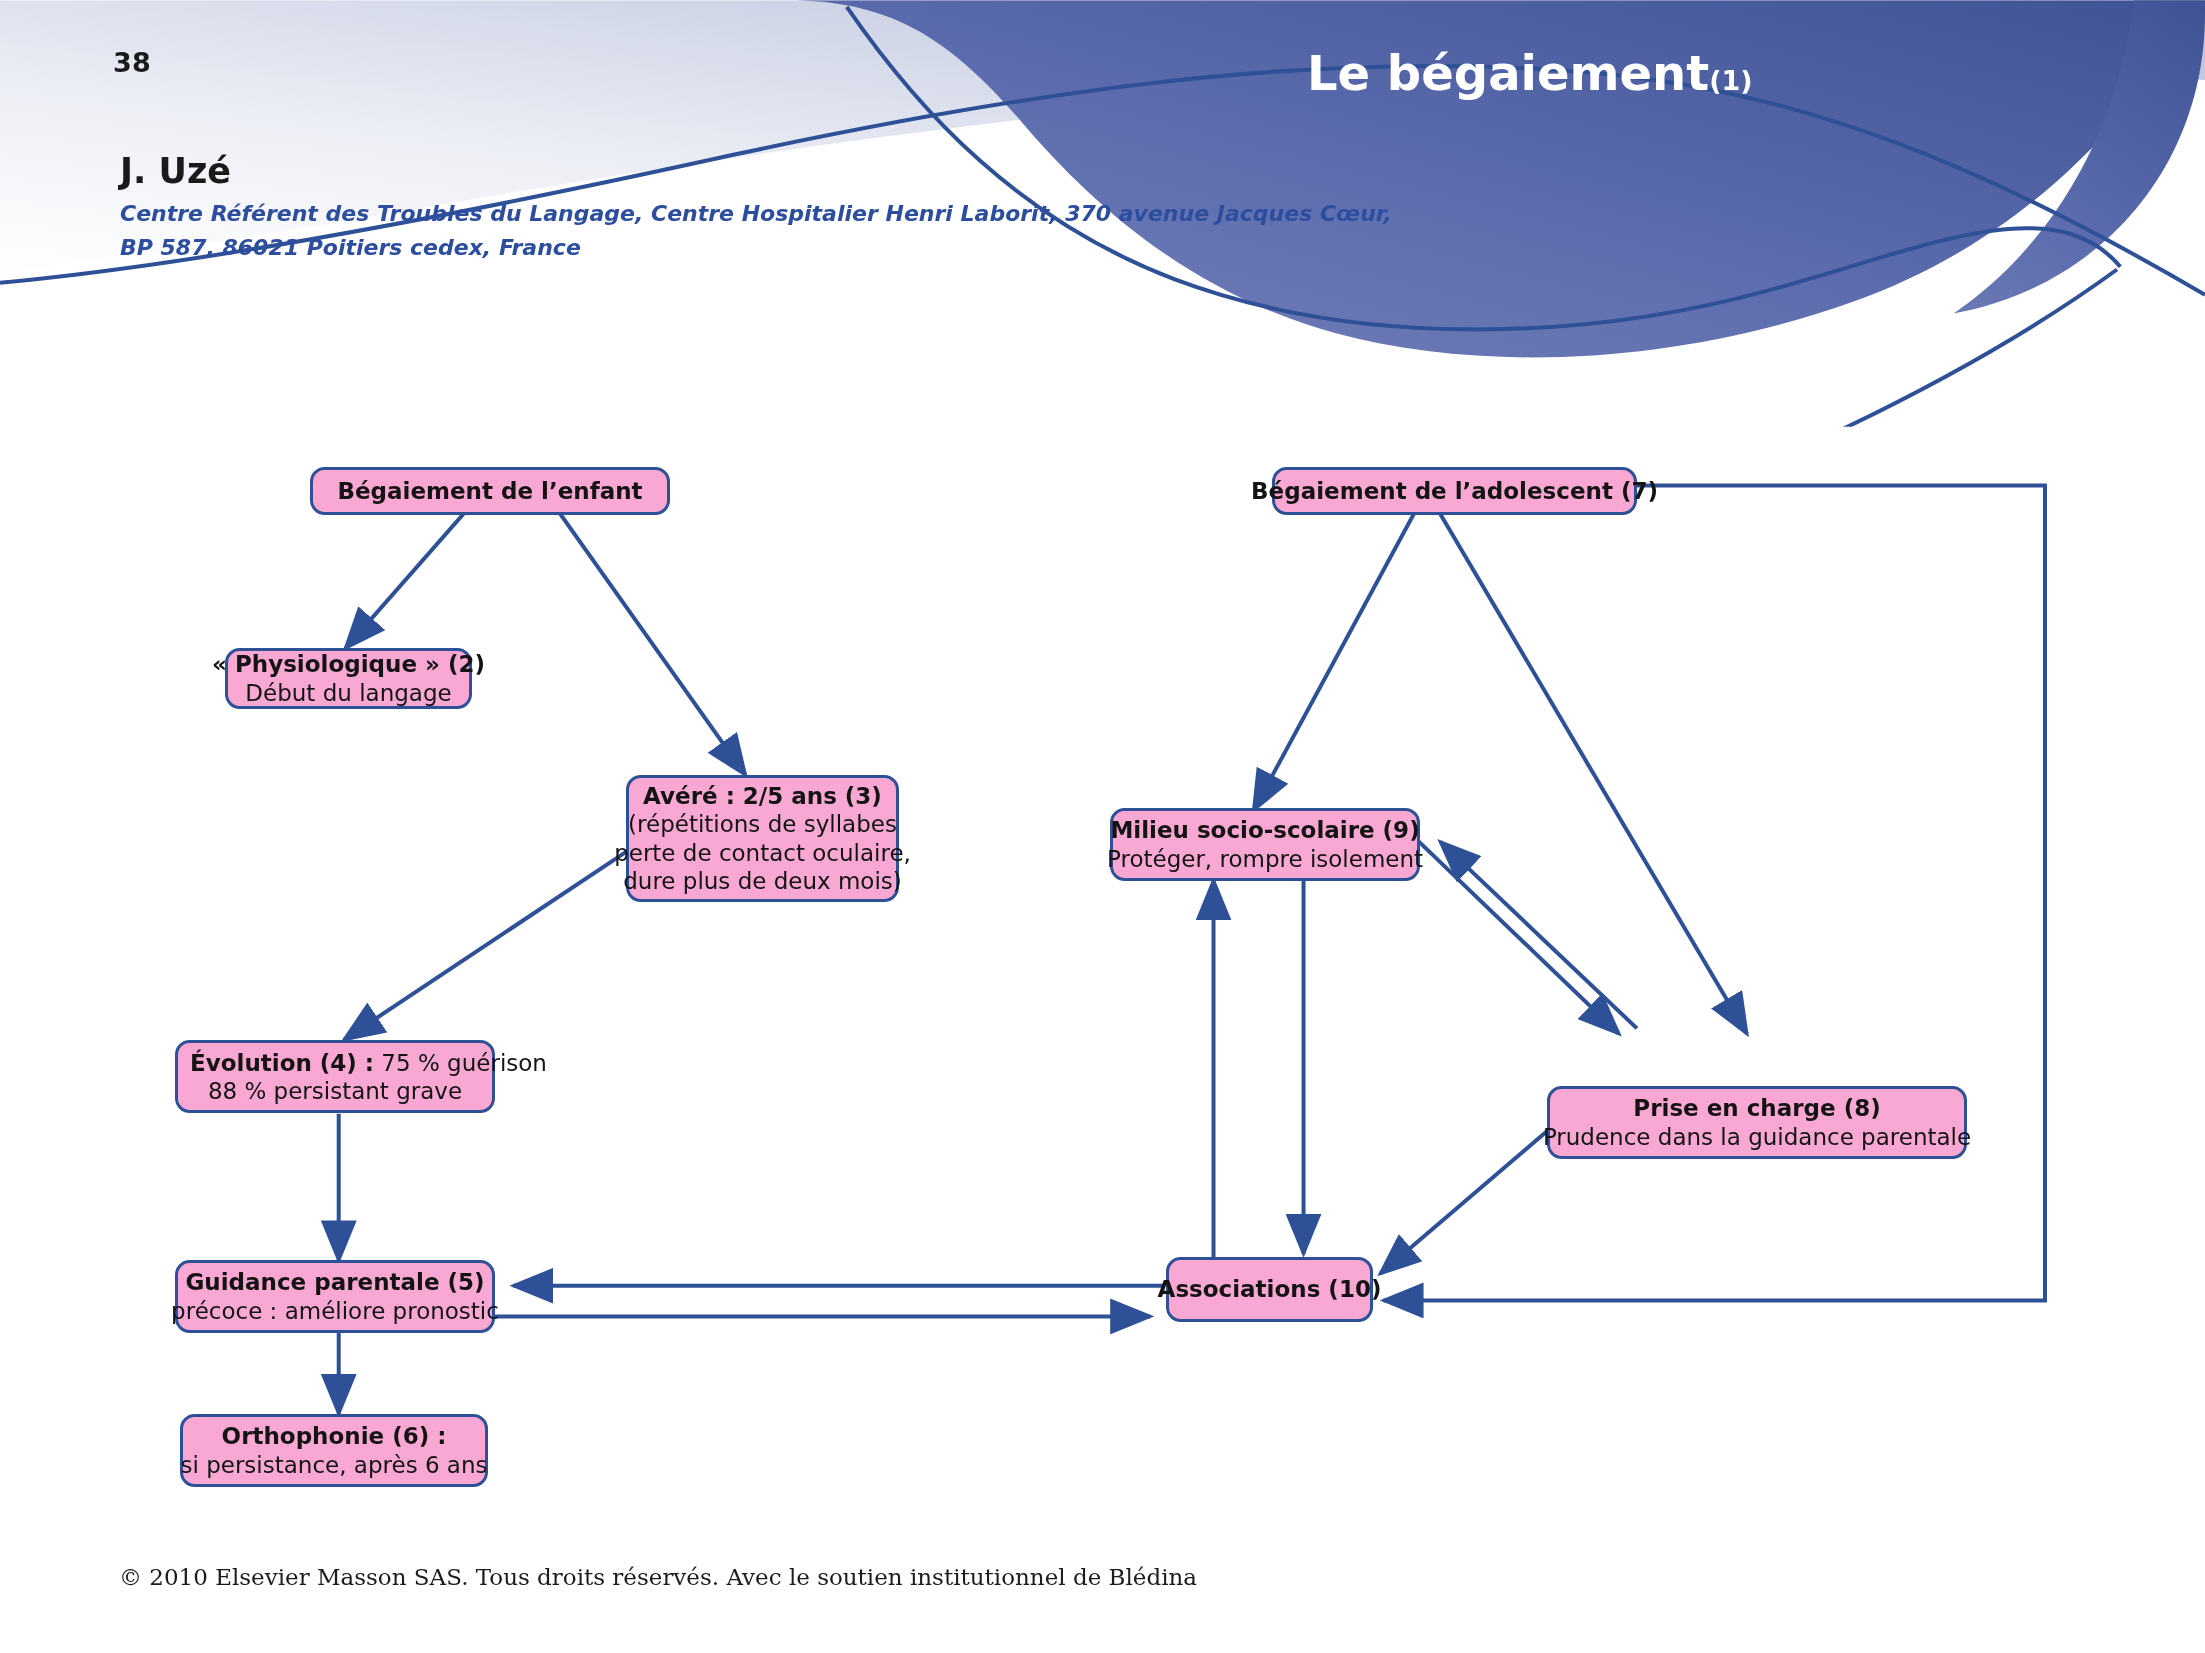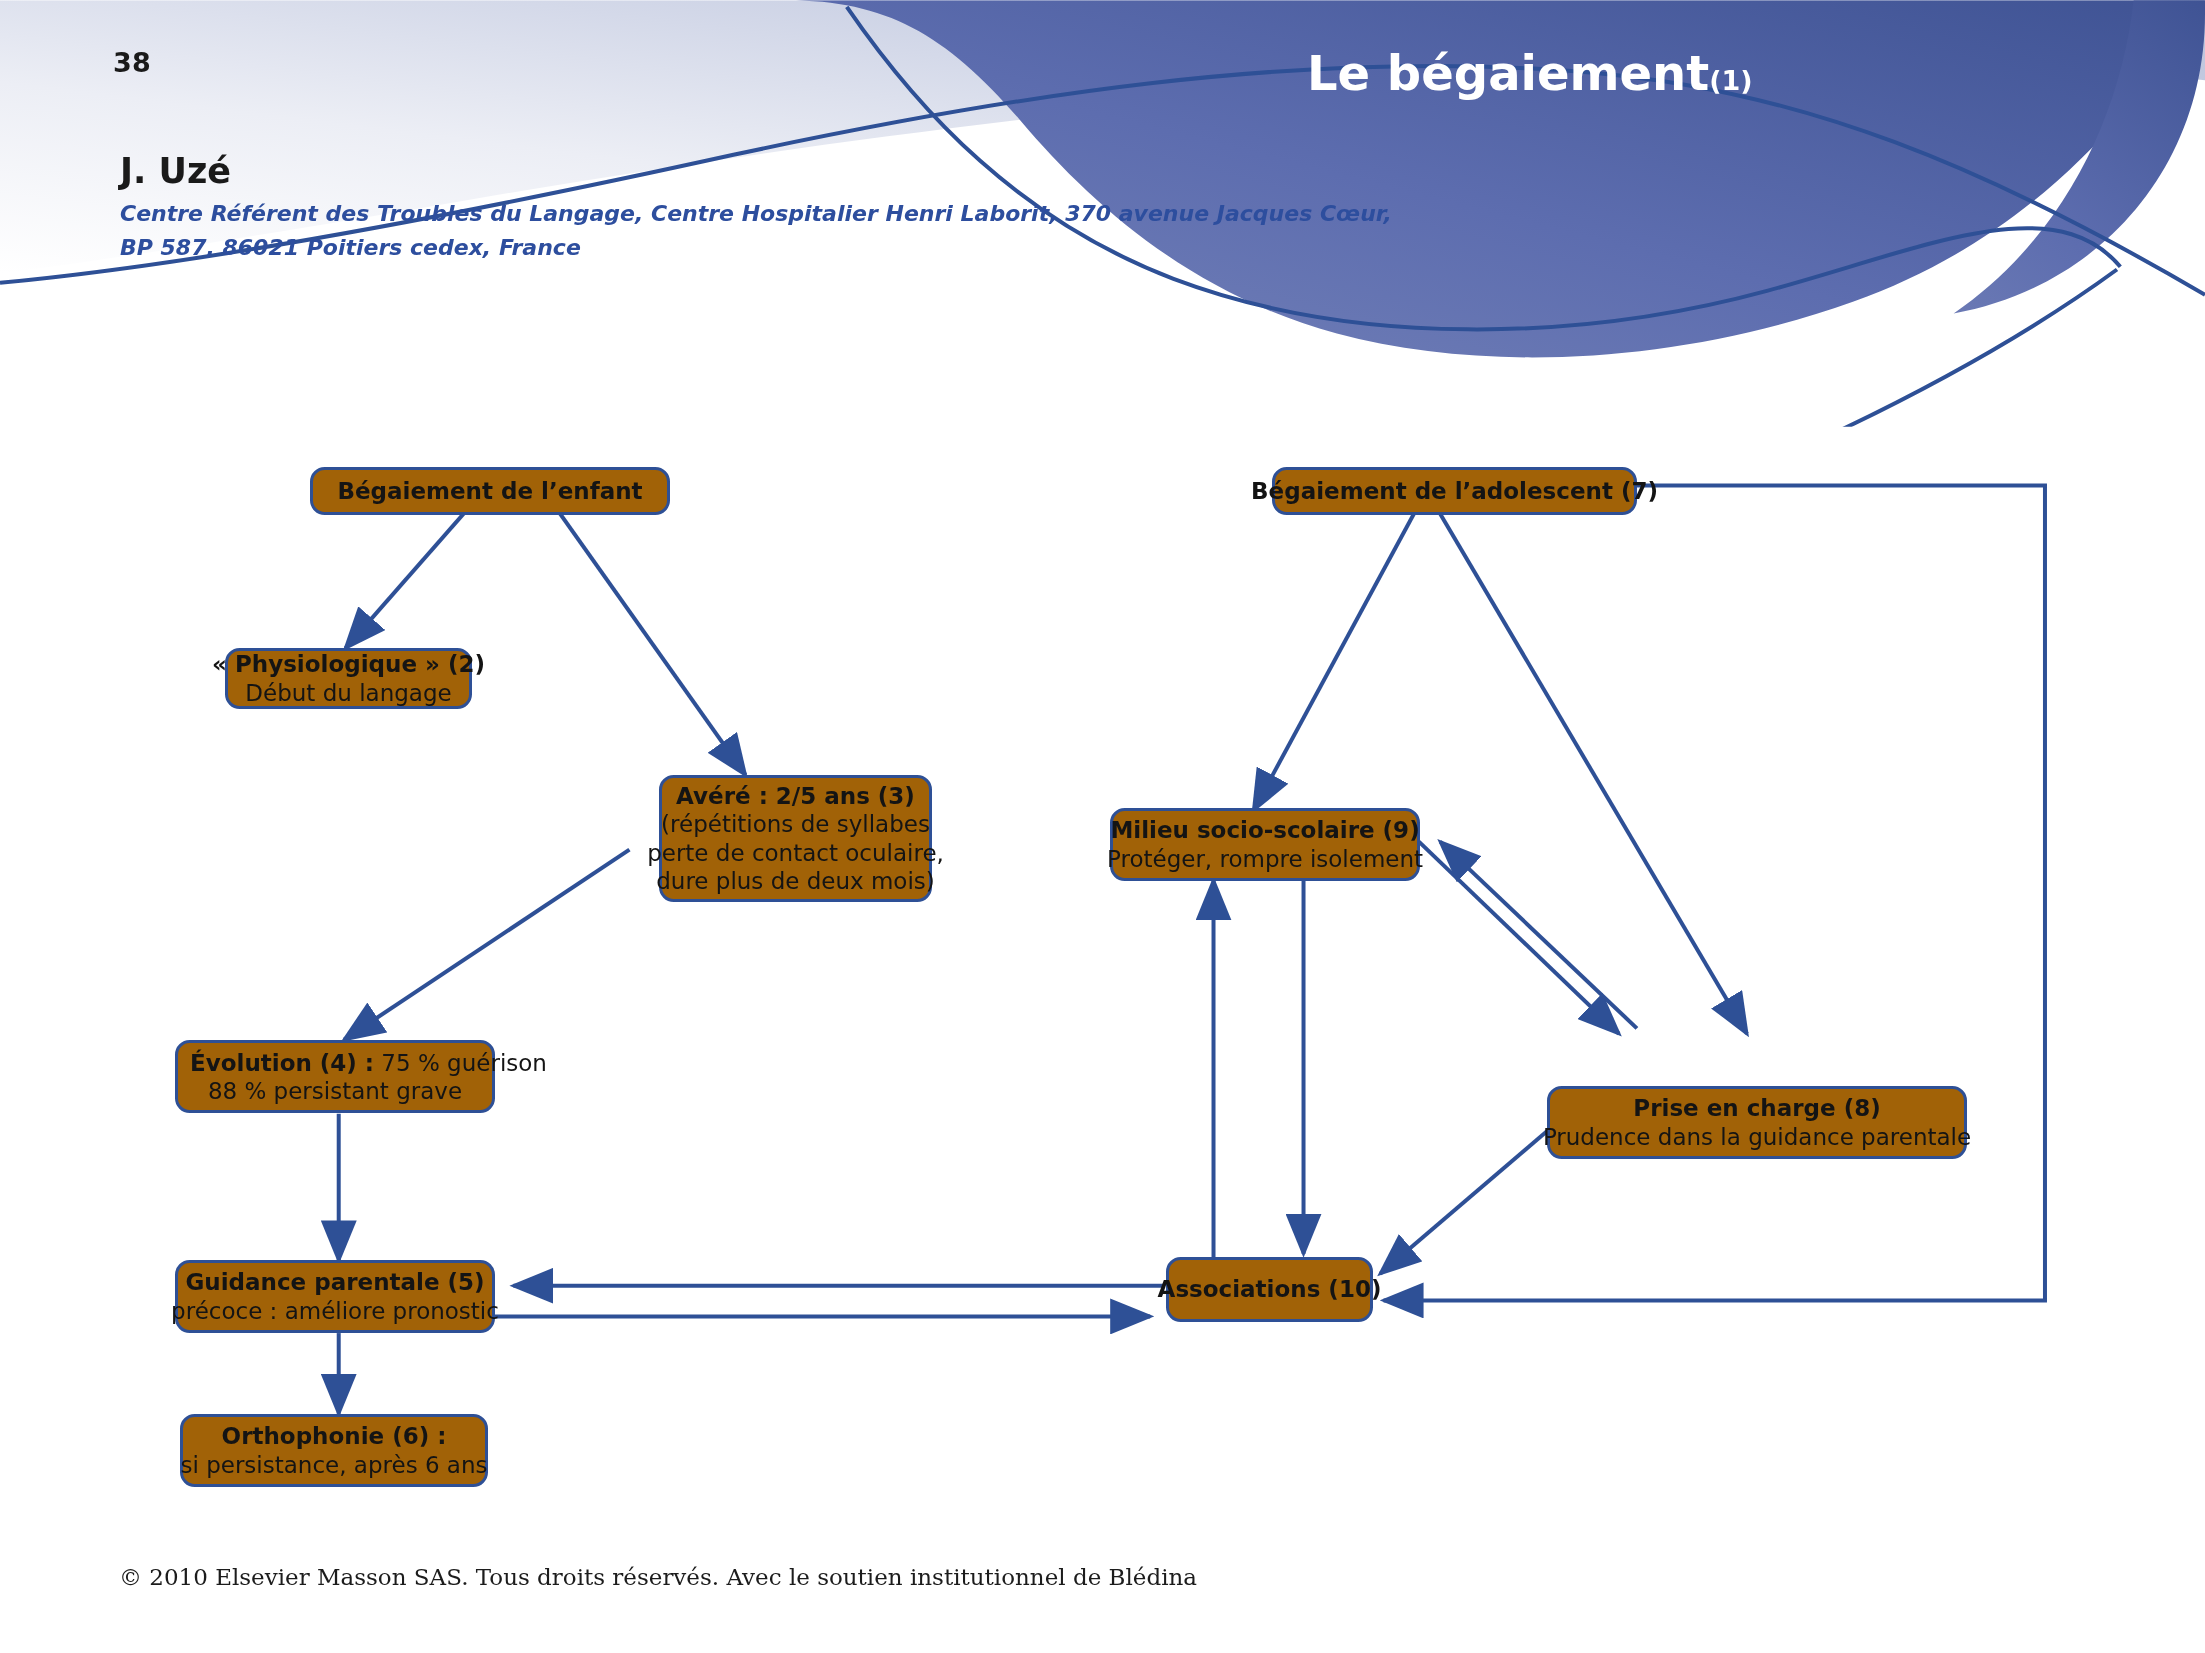--- a/index.html
+++ b/index.html
@@ -33,21 +33,21 @@
     font-size:22px;font-style:italic;font-weight:bold;
     color:#2d4e9e;line-height:1.55;
   }
 
   
   #diagram{position:absolute;left:0;top:0;width:2205px;height:1654px;}
   #edges{position:absolute;left:0;top:0;width:2205px;height:1654px;}
 
   .node{
     position:absolute;box-sizing:border-box;
-    border:3.3px solid #2e5096;border-radius:14.7px;background:#a16207;
+    border:3.3px solid #2e5096;border-radius:14.7px;background:#f9a8d4;
     display:flex;flex-direction:column;align-items:center;justify-content:center;
     text-align:center;color:#141414;line-height:1.22;
     padding:6px 12px;
   }
   .node .l1{font-weight:bold;font-size:23px;white-space:nowrap;}
   .node .l2,.node .l3,.node .l4{font-weight:normal;font-size:23px;white-space:nowrap;}
   .node.mixed{display:block;}
   .node.mixed .row{font-size:23px;white-space:nowrap;}
   .node.mixed .b{font-weight:bold;}
 
@@ -160,21 +160,21 @@
 
     <div class="node" style="left:310px;top:467px;width:360px;height:48px;">
       <div class="l1">Bégaiement de l’enfant</div>
     </div>
 
     <div class="node" style="left:225px;top:648px;width:247px;height:61px;text-align:center;">
       <div class="l1">« Physiologique » (2)</div>
       <div class="l2">Début du langage</div>
     </div>
 
-    <div class="node" style="left:659px;top:775px;width:273px;height:127px;">
+    <div class="node" style="left:626px;top:775px;width:273px;height:127px;">
       <div class="l1">Avéré : 2/5 ans (3)</div>
       <div class="l2">(répétitions de syllabes</div>
       <div class="l3">perte de contact oculaire,</div>
       <div class="l4">dure plus de deux mois)</div>
     </div>
 
     <div class="node mixed" style="left:175px;top:1040px;width:320px;height:73px;">
       <div class="row"><span class="b">Évolution (4) :</span><span> 75 % guérison</span></div>
       <div class="row" style="text-align:center;">88 % persistant grave</div>
     </div>

